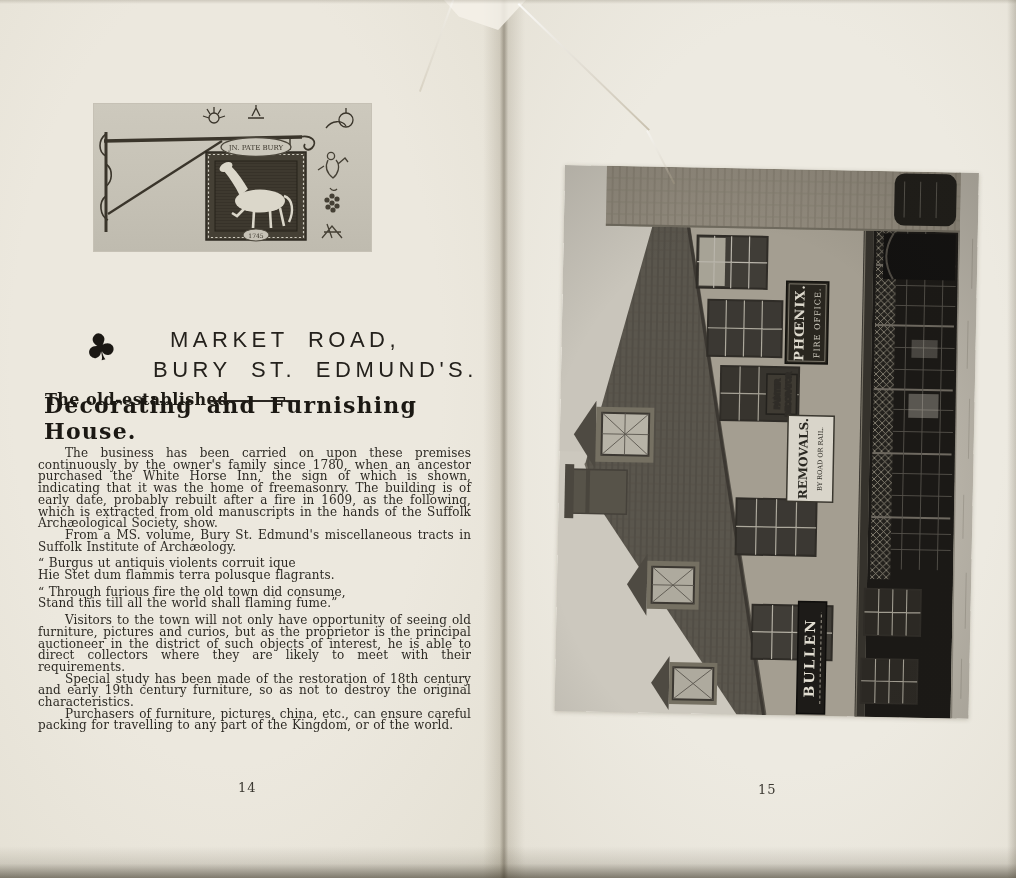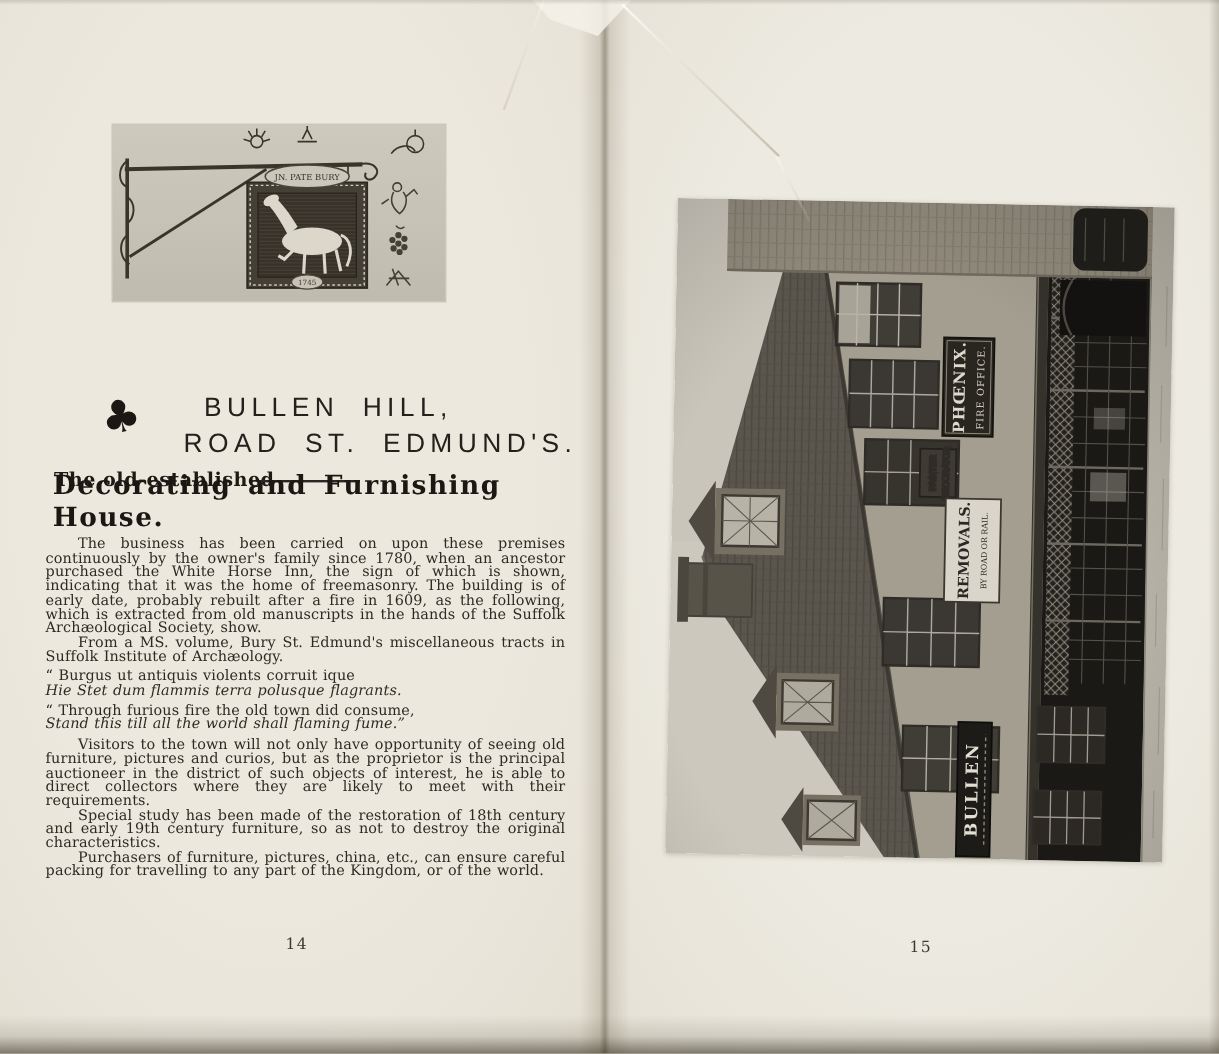--- a/index.html
+++ b/index.html
@@ -48,21 +48,21 @@
     color:#1d1a14;letter-spacing:0.4px;}
   #tagline-dash{position:absolute;left:214px;top:400px;width:86px;height:2px;background:#2b2722;}
   #tagline-main{position:absolute;left:44px;top:392px;font-family:"DejaVu Serif",serif;
     font-weight:bold;font-size:22px;color:#1b1813;letter-spacing:1.2px;word-spacing:5px;}
   #body-text{position:absolute;left:38px;top:448px;width:433px;
     font-size:12px;line-height:11.7px;color:#2d2a24;text-align:justify;
     letter-spacing:0.1px;word-spacing:0.6px;}
   #body-text p{margin:0;text-indent:27px;}
   .quote-group{margin:5px 0 5px 0;}
   .quote-line1{margin-left:36px;text-indent:0 !important;}
-  .quote-line2{margin-left:46px;text-indent:0 !important;font-style:italic;}
+  .quote-line2{margin-left:46px;text-indent:0 !important;}
   .page-number{position:absolute;font-family:"DejaVu Serif",serif;font-size:13px;
     color:#3b3831;letter-spacing:1px;}
   #page-number-14{left:238px;top:780px;text-align:center;}
   #page-number-15{left:758px;top:782px;}
 
   
   #engraving{position:absolute;left:93px;top:103px;width:277px;height:147px;
     border:1px solid rgba(110,102,86,0.3);box-shadow:0 0 6px rgba(110,102,86,0.15) inset;}
   #photo{position:absolute;left:565px;top:165px;width:414px;height:546px;
     transform:rotate(1.1deg);transform-origin:0 0;
@@ -142,22 +142,22 @@
             <circle cx="243" cy="102" r="2.6"></circle>
             <circle cx="234" cy="103" r="2.6"></circle>
           <circle cx="239" cy="106" r="2.6"></circle>
         </g>
         <path d="M236,84 c2,3 5,3 7,1"></path>
         <path d="M228,134 l10,-12 l10,12 M230,128 h17 M233,120 l5,14"></path>
       </g>
     </svg>
 
     <div id="club">♣</div>
-    <div id="address1" class="address-line">BULLEN  HILL,</div>
-    <div id="address2" class="address-line">ROAD  ST.  EDMUND'S.</div>
+    <div id="address1" class="address-line">MARKET  ROAD,</div>
+    <div id="address2" class="address-line">BURY  ST.  EDMUND'S.</div>
 
     <div id="tagline-row"><span id="tagline-prefix">The old-established</span></div>
     <div id="tagline-dash"></div>
     <div id="tagline-main">Decorating and Furnishing House.</div>
 
     <div id="body-text">
       <p>The business has been carried on upon these premises continuously by the owner's family since 1780, when an ancestor purchased the White Horse Inn, the sign of which is shown, indicating that it was the home of freemasonry.  The building is of early date, probably rebuilt after a fire in 1609, as the following, which is extracted from old manuscripts in the hands of the Suffolk Archæological Society, show.</p>
       <p>From a MS. volume, Bury St. Edmund's miscellaneous tracts in Suffolk Institute of Archæology.</p>
       <div class="quote-group">
         <p class="quote-line1">“ Burgus ut antiquis violents corruit ique</p>

